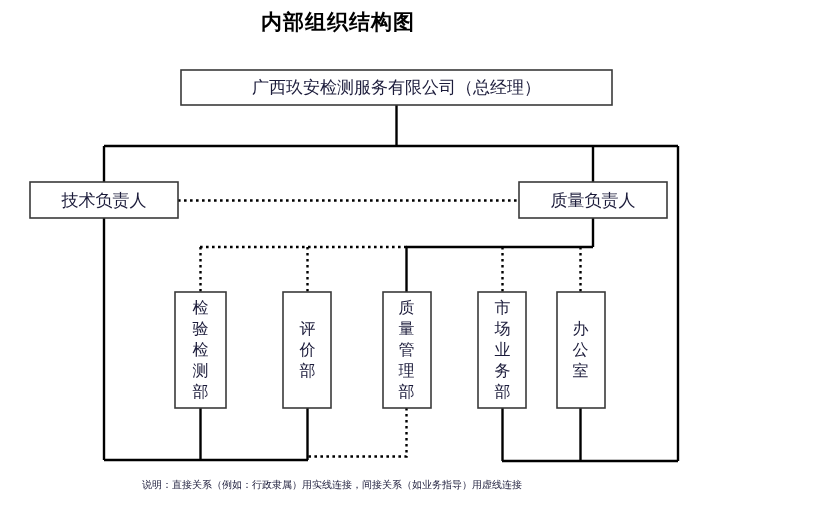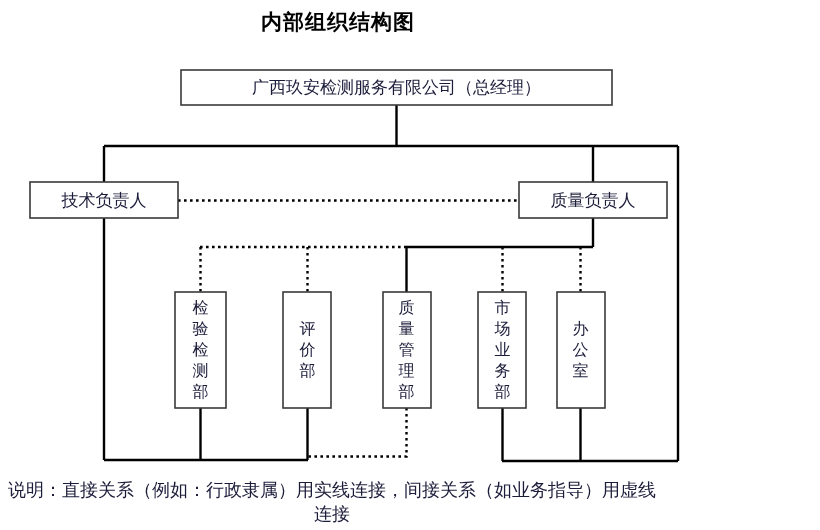--- a/index.html
+++ b/index.html
@@ -75,21 +75,21 @@
     fill: none;
     stroke-dasharray: 2.6 3.4;
     stroke-linecap: butt;
   }
   #legend-note {
     position: absolute;
     left: 0;
     top: 478px;
     width: 664px;
     text-align: center;
-    font-size: 18px;
+    font-size: 10px;
     color: #1b1b3a;
     font-family: "DejaVu Serif", "Liberation Serif", serif;
   }
 </style>
 </head>
 <body>
 
 <div id="page">
 
   <div id="chart-title">内部组织结构图</div>

